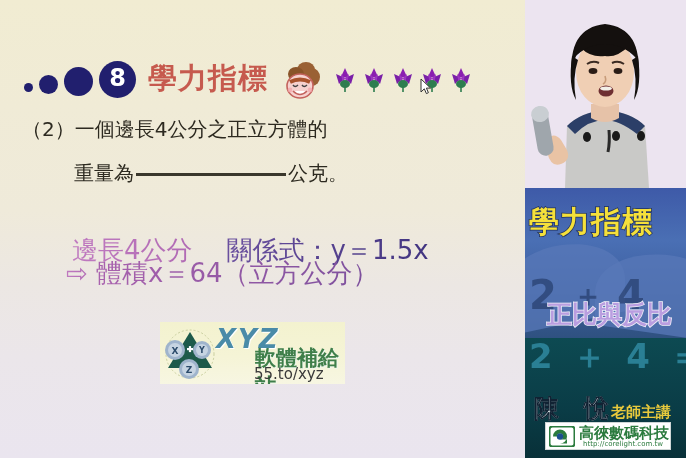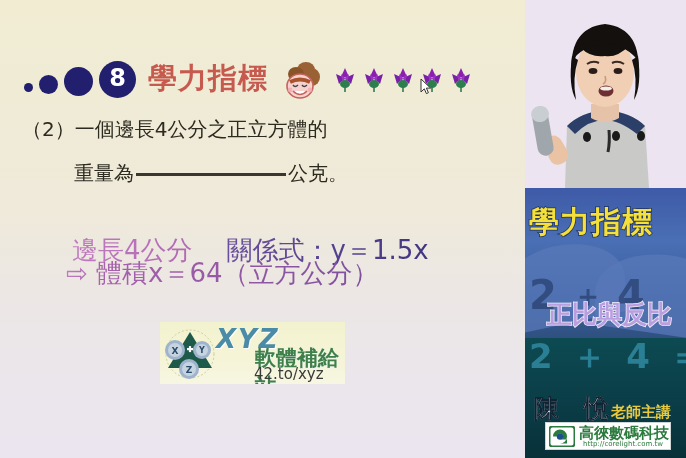--- a/index.html
+++ b/index.html
@@ -416,21 +416,21 @@
           <text x="38" y="27" font-size="8" fill="#2a4a6a" text-anchor="middle" font-family="DejaVu Sans, sans-serif" font-weight="bold">Y</text>
           <circle cx="25" cy="43" r="10" fill="#9fb4cc"></circle>
           <circle cx="25" cy="43" r="7" fill="#c6d4e2"></circle>
           <text x="25" y="47" font-size="9" fill="#2a4a6a" text-anchor="middle" font-family="DejaVu Sans, sans-serif" font-weight="bold">Z</text>
           <rect x="23" y="22" width="6" height="2.2" fill="#ffffff"></rect>
           <rect x="24.9" y="20.1" width="2.2" height="6" fill="#ffffff"></rect>
         </svg>
       </span>
       <div id="wm-xyz">XYZ</div>
       <div id="wm-cn">軟體補給站</div>
-      <div id="wm-url">42.to/xyz</div>
+      <div id="wm-url">55.to/xyz</div>
     </div>
   </div>
 
   <div id="video-panel">
 
     <div id="vp-top">
       <svg id="presenter" viewBox="0 0 161 188">
         <rect x="0" y="0" width="161" height="188" fill="#ece4f0"></rect>
 
         <path d="M40 188 L42 126 Q56 112 80 110 Q106 112 120 126 L124 188 Z" fill="#c9c9c7"></path>

